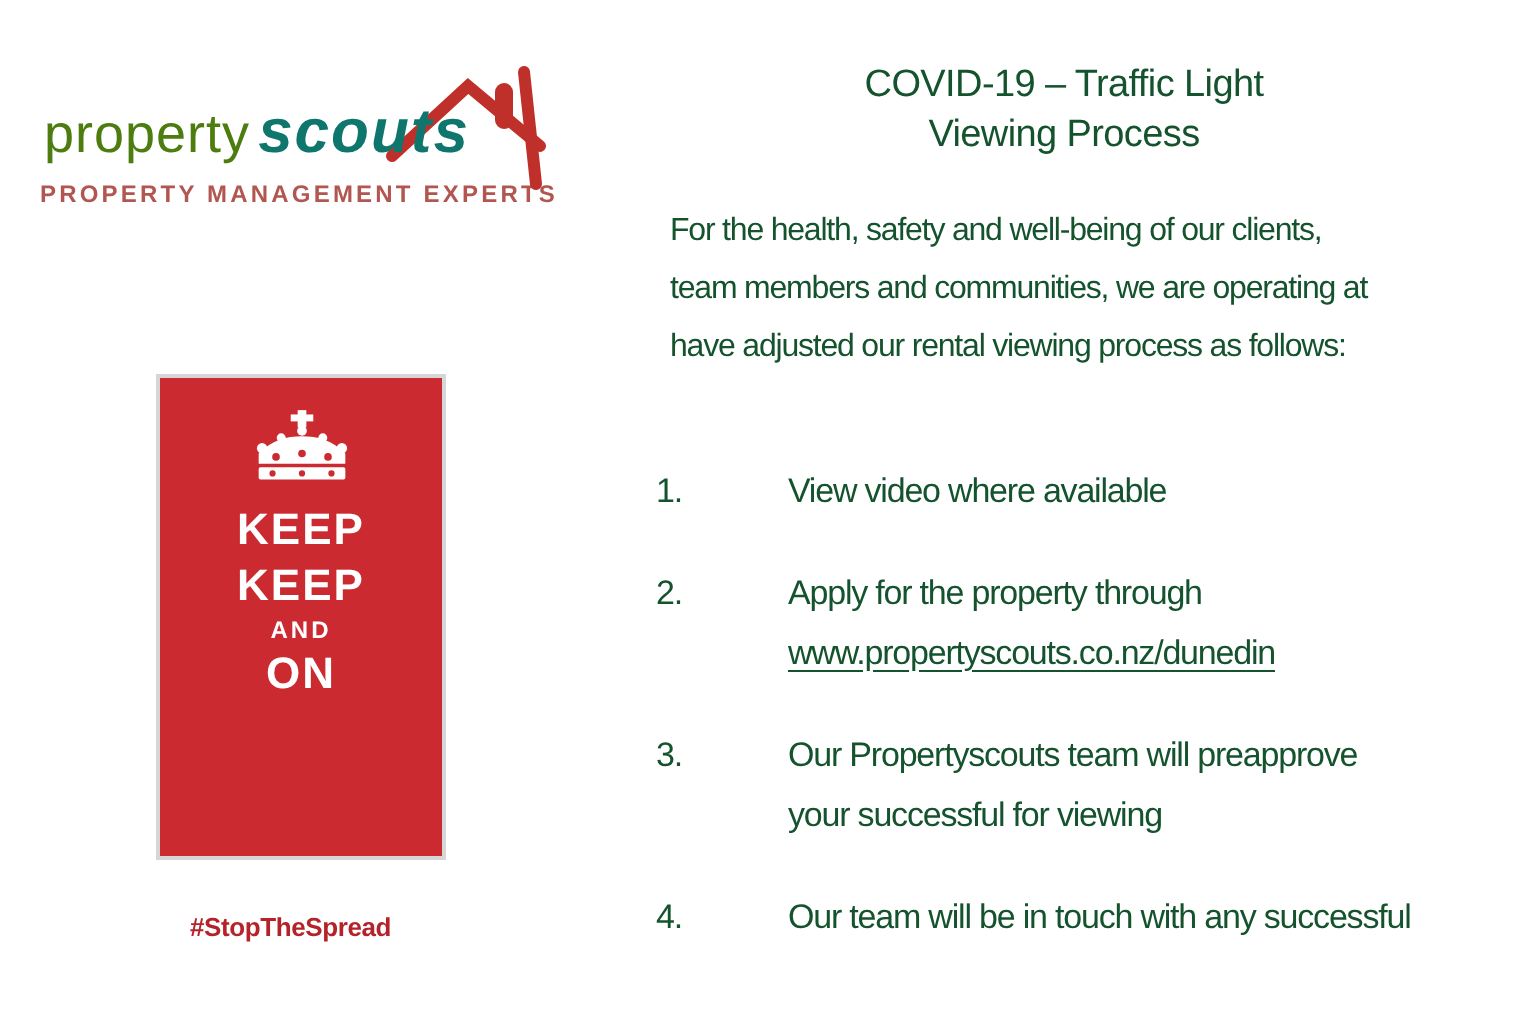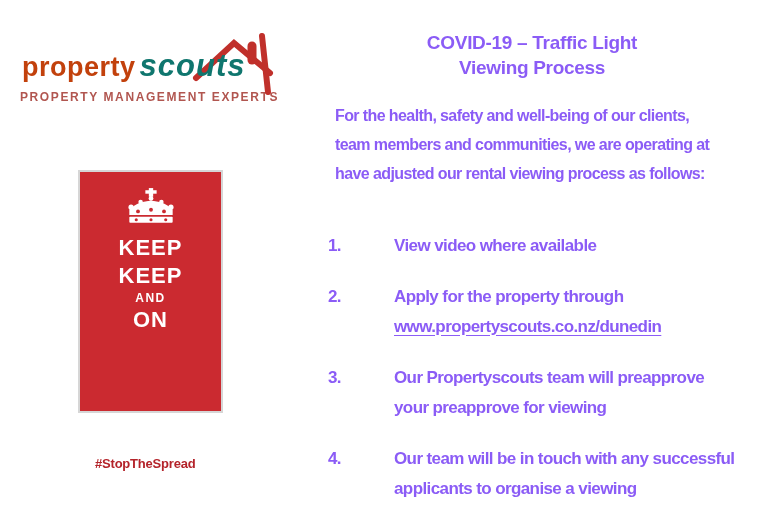--- a/index.html
+++ b/index.html
@@ -10,36 +10,36 @@
     background: #ffffff;
     overflow: hidden;
     font-family: "Liberation Sans", sans-serif;
   }
 
   
   .logo { position: absolute; left: 20px; top: 14px; width: 260px; }
   .brand-row { position: relative; height: 72px; }
   .brand-text { position: absolute; left: 2px; bottom: 2px; white-space: nowrap; }
   .brand-first {
-    font-size: 27px; font-weight: 700; letter-spacing: 0.5px;
-    color: #c2410c;
+    font-size: 27px; font-weight: 400; letter-spacing: 0.5px;
+    color: #4d7c0f;
   }
   .brand-second {
     font-size: 31px; font-weight: 700; font-style: italic; letter-spacing: 1px;
     color: #0f766e; margin-left: 4px;
   }
   .roof-svg { position: absolute; left: 168px; top: 18px; }
   .tagline {
     margin-top: 4px; font-size: 12px; font-weight: 700;
     letter-spacing: 1.6px; color: #b15650; white-space: nowrap;
   }
 
   
   .poster {
-    position: absolute; left: 78px; top: 170px;
+    position: absolute; left: 78px; top: 187px;
     width: 145px; height: 243px;
     background: #cb2a30;
     border: 2px solid #d6d6d6;
     box-sizing: border-box;
     display: flex; flex-direction: column; align-items: center;
     color: #ffffff;
   }
   .poster .crown { margin-top: 16px; }
   .poster-line {
     font-size: 22px; font-weight: 700; letter-spacing: 1px;
@@ -49,21 +49,21 @@
   .poster-line.first { margin-top: 6px; }
 
   
   .hashtag {
     position: absolute; left: 95px; top: 456px;
     font-size: 13px; font-weight: 700; color: #b4232a;
     letter-spacing: -0.2px;
   }
 
   
-  .red-text { color: #8b5cf6; font-weight: 700; }
+  .red-text { color: #14532d; font-weight: 400; }
   .heading {
     position: absolute; left: 320px; top: 30px; width: 424px;
     text-align: center; font-size: 19px; line-height: 25px;
     letter-spacing: -0.3px;
   }
   .paragraph {
     position: absolute; left: 335px; top: 101px;
     font-size: 16px; line-height: 29px; letter-spacing: -0.6px;
   }
   .paragraph div { white-space: nowrap; }
@@ -152,27 +152,26 @@
       <div class="item-lines">
         <div>Apply for the property through</div>
         <div class="url-line">www.propertyscouts.co.nz/dunedin</div>
       </div>
     </div>
 
     <div class="list-item">
       <div class="item-number">3.</div>
       <div class="item-lines">
         <div>Our Propertyscouts team will preapprove</div>
-        <div>your preapprove for viewing</div>
+        <div>your successful for viewing</div>
       </div>
     </div>
 
     <div class="list-item">
       <div class="item-number">4.</div>
       <div class="item-lines">
         <div>Our team will be in touch with any successful</div>
-        <div>applicants to organise a viewing</div>
       </div>
     </div>
 
   </div>
 
 </div>
 
 </body></html>

